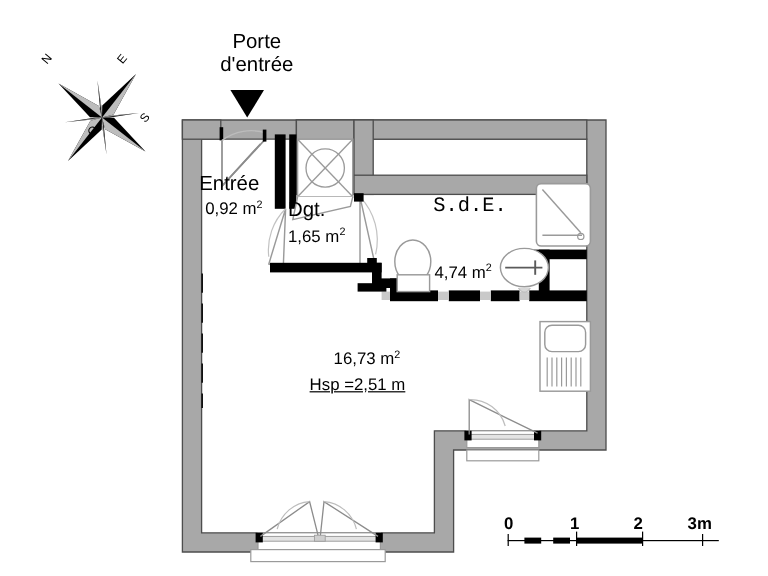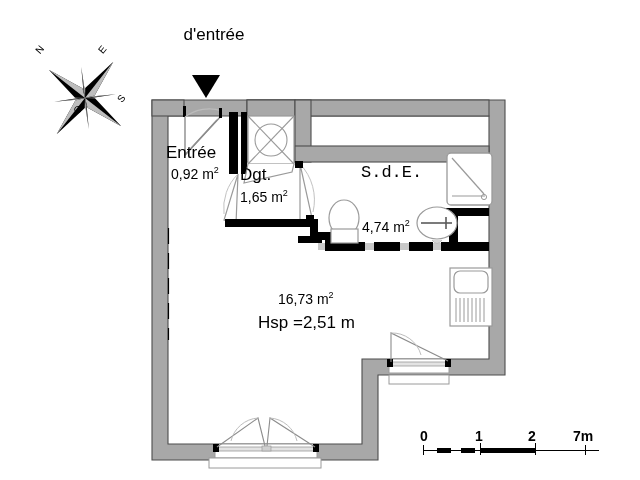--- a/index.html
+++ b/index.html
@@ -4,21 +4,21 @@
 <style>
   html,body{margin:0;padding:0;background:#ffffff;}
   body{width:640px;height:480px;overflow:hidden;
        font-family:"Liberation Sans",sans-serif;color:#000;}
   #stage{position:relative;width:640px;height:480px;}
 
   .lbl{position:absolute;white-space:nowrap;line-height:1.12;}
   .title-lbl{font-size:17px;text-align:center;}
   .room-name{font-size:17px;}
   .room-area{font-size:14px;}
-  .room-hsp{font-size:17px;}
+  .room-hsp{font-size:14px;text-decoration:underline;}
   .sup{font-size:9px;vertical-align:super;}
 
   
   .c-letter{position:absolute;font-size:10px;}
 
   
   #scalebar{position:absolute;}
   .sb-num{position:absolute;font-size:14px;font-weight:bold;}
   .sb-line{position:absolute;background:#000;}
   .sb-seg{position:absolute;background:#000;}
@@ -52,20 +52,21 @@
         <polygon points="-22,22 -4,5 0,0" fill="#bdbdbd"></polygon>
       </g>
     </g>
   </svg>
   <span class="c-letter" style="left:36px;top:44px;transform:rotate(-50deg);">N</span>
   <span class="c-letter" style="left:99px;top:44px;transform:rotate(-50deg);">E</span>
   <span class="c-letter" style="left:118px;top:93px;transform:rotate(-50deg);">S</span>
   <span class="c-letter" style="left:74px;top:104px;transform:rotate(-50deg);">O</span>
 
   <div class="lbl title-lbl" style="left:159px;top:25px;width:110px;">
+    <div>Porte</div>
     <div>d'entrée</div>
   </div>
   <svg style="position:absolute;left:190px;top:74px;width:32px;height:26px;" viewBox="0 0 32 26">
     <polygon points="2,1 30,1 16,24" fill="#000"></polygon>
   </svg>
 
   <svg style="position:absolute;left:0;top:0;width:640px;height:480px;" viewBox="0 0 640 480">
 
     <path fill-rule="evenodd" fill="#a8a8a8" stroke="#4d4d4d" stroke-width="1.1" d="M152,100 L505,100 L505,375 L378,375 L378,460 L152,460 Z
              M168,116 L489,116 L489,359 L362,359 L362,444 L168,444 Z"></path>
@@ -213,21 +214,21 @@
 
   <div class="lbl room-area" style="left:278px;top:290px;">
     <span>16,73 m</span><span class="sup">2</span>
   </div>
   <div class="lbl room-hsp" style="left:258px;top:313px;">Hsp =2,51 m</div>
 
   <div id="scalebar" style="left:418px;top:428px;width:185px;height:34px;">
     <span class="sb-num" style="left:2px;top:0px;">0</span>
     <span class="sb-num" style="left:57px;top:0px;">1</span>
     <span class="sb-num" style="left:110px;top:0px;">2</span>
-    <span class="sb-num" style="left:155px;top:0px;">7m</span>
+    <span class="sb-num" style="left:155px;top:0px;">3m</span>
 
     <div class="sb-line" style="left:5px;top:22px;width:176px;height:1px;"></div>
 
     <div class="sb-tick" style="left:5px;top:17px;height:10px;"></div>
     <div class="sb-tick" style="left:62px;top:15px;height:12px;"></div>
     <div class="sb-tick" style="left:117px;top:15px;height:12px;"></div>
     <div class="sb-tick" style="left:167px;top:17px;height:10px;"></div>
 
     <div class="sb-seg" style="left:19px;top:20px;width:14px;height:5px;"></div>
     <div class="sb-seg" style="left:43px;top:20px;width:14px;height:5px;"></div>

